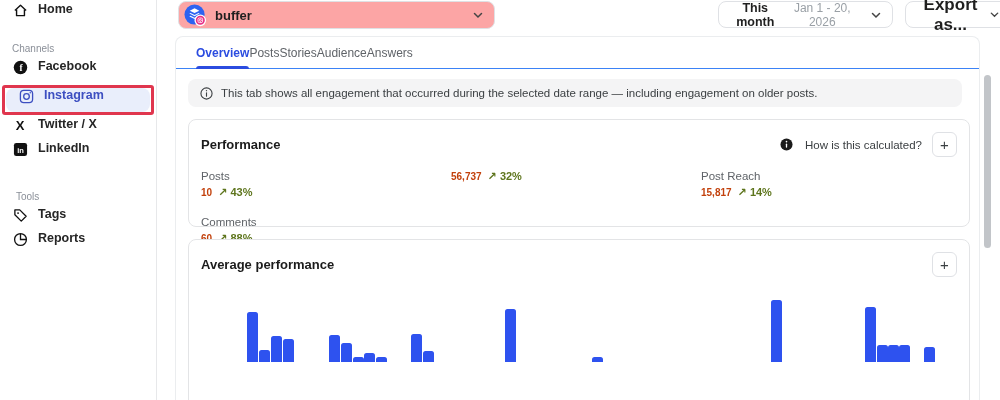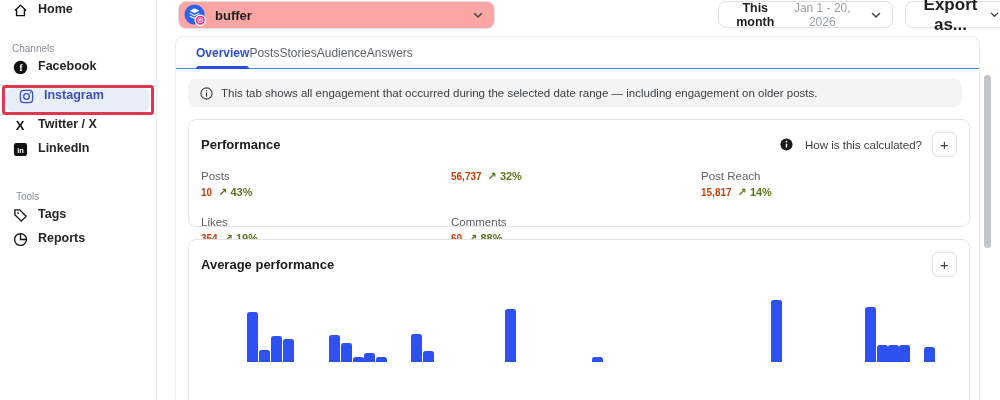--- a/index.html
+++ b/index.html
@@ -241,27 +241,20 @@
             <div class="m-valrow">
                 <span class="m-value">56,737</span>
                 <span class="m-delta"><span>↗</span> <span>32%</span></span>
               </div>
           </div>
           <div class="metric">
             <div class="m-label">Post Reach</div>
             <div class="m-valrow">
                 <span class="m-value">15,817</span>
                 <span class="m-delta"><span>↗</span> <span>14%</span></span>
-              </div>
-          </div>
-          <div class="metric">
-            <div class="m-label">Likes</div>
-            <div class="m-valrow">
-                <span class="m-value">354</span>
-                <span class="m-delta"><span>↗</span> <span>19%</span></span>
               </div>
           </div>
           <div class="metric">
             <div class="m-label">Comments</div>
             <div class="m-valrow">
                 <span class="m-value">60</span>
                 <span class="m-delta"><span>↗</span> <span>88%</span></span>
               </div>
           </div>
         </div>

